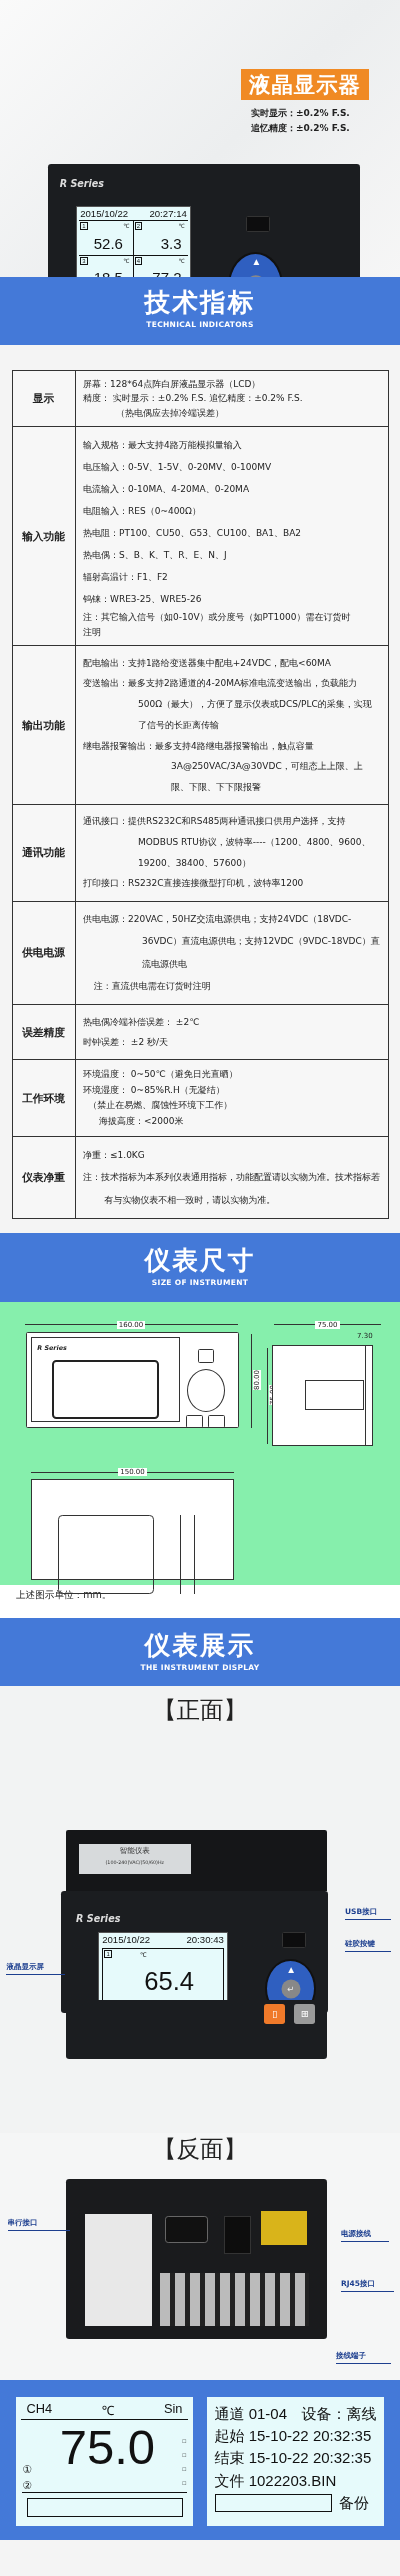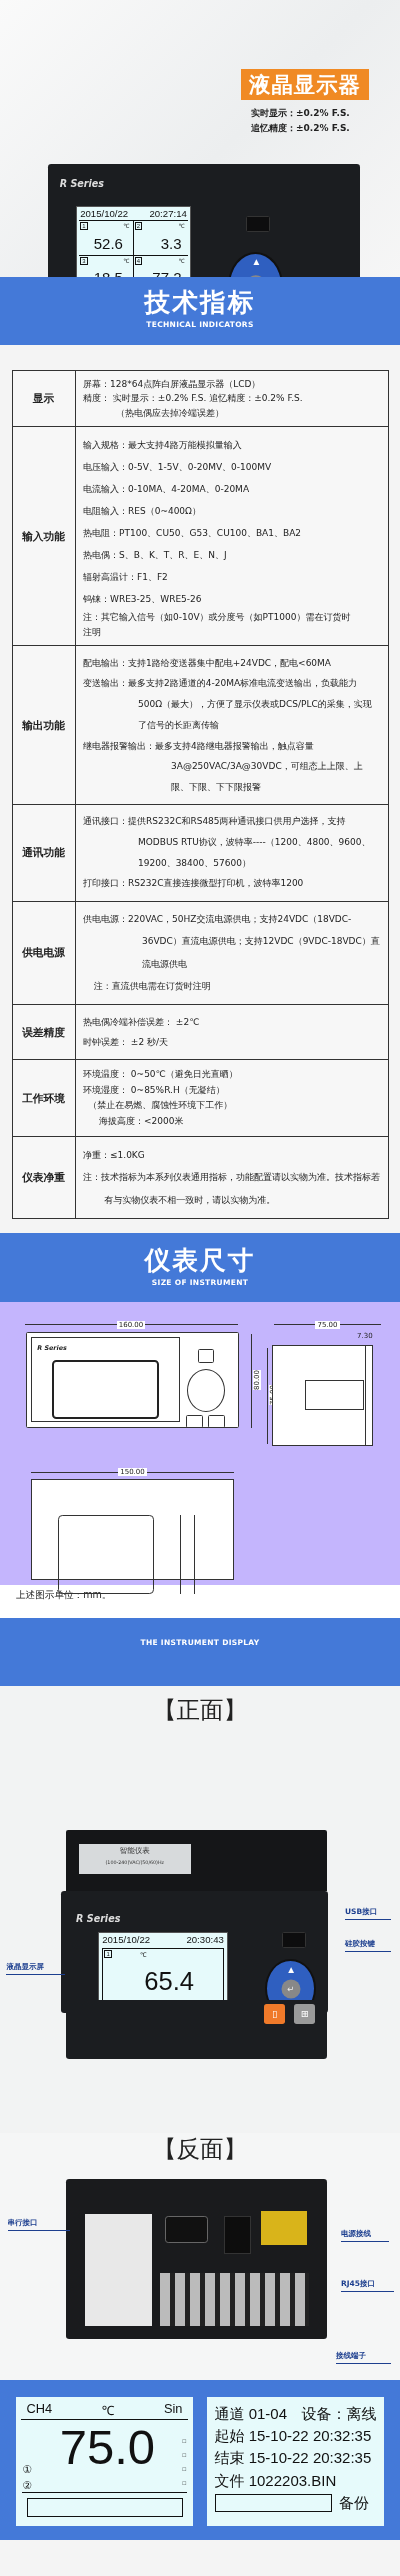--- a/index.html
+++ b/index.html
@@ -15,21 +15,21 @@
 .sqbtn{position:absolute;width:21.3px;height:20px;border-radius:2.7px;color:#fff;text-align:center;line-height:20px;font-size:9.6px}
 .band{background:#4479d8;color:#fff;text-align:center}
 .band h2{font-size:25.6px;font-weight:bold;letter-spacing:2.1px;line-height:1}
 .band .sub{font-size:7.5px;font-weight:bold;margin-top:4.3px;letter-spacing:0.3px}
 table.spec{width:377px;margin:24px auto 14px;border-collapse:collapse;background:#f7f7f7}
 table.spec td{border:0.8px solid #333;vertical-align:middle;font-size:9px;line-height:1.6}
 table.spec td.k{width:63px;text-align:center;font-weight:bold;font-size:10.7px}
 table.spec td.v{padding:6.4px 7.5px}
 table.spec .line{display:block}
 table.spec .note{color:#222}
-.dims{position:relative;height:224px;background:#c4b5fd}
+.dims{position:relative;height:224px;background:#86efac}
 .draw{position:absolute;border:1.1px solid #333;background:#fff}
 .unit{padding:4.3px 16px 16px;font-size:9.6px;background:#fff}
 .showcase{background:#f2f3f3;position:relative}
 .sectitle{text-align:center;font-size:23.5px;padding-top:8px;height:64px;font-weight:normal}
 .callout{position:absolute;color:#1d3f8f;font-weight:bold;font-size:7.5px;border-bottom:0.5px solid #1d3f8f;padding-bottom:2px}
 .screens{background:#4479d8;padding:17px 16px 14px;display:grid;grid-template-columns:177px 177px;gap:0 14px}
 .scr{background:#e6fafb;height:129px;position:relative;font-family:"Liberation Sans",sans-serif;color:#111;overflow:hidden}
 </style>
 </head>
 <body>
@@ -191,20 +191,21 @@
 
   <div style="position:absolute;left:31px;top:170px;width:203px;text-align:center;font-size:7px;border-top:0.5px solid #333"><span style="background:#fff;position:relative;top:-4.8px;padding:0 2.1px">150.00</span></div>
   <div class="draw" style="left:31px;top:177px;width:203px;height:101px">
     <div style="position:absolute;left:25.6px;top:35px;width:96px;height:79px;border:0.8px solid #333;border-radius:4.3px"></div>
     <div style="position:absolute;left:138px;top:35px;width:32px;height:79px;background:repeating-linear-gradient(90deg,transparent 0 9.6px,#333 9.6px 10.7px,transparent 10.7px 14px)"></div>
   </div>
 </section>
 <div class="unit">上述图示单位：mm。</div>
 
 <section class="band" style="height:68px;padding-top:15px">
+  <h2>仪表展示</h2>
   <div class="sub">THE INSTRUMENT DISPLAY</div>
 </section>
 <section class="showcase" style="height:447px">
   <div class="sectitle">【正面】</div>
 
   <div class="device" style="left:66px;top:144px;width:261px;height:61px;background:#151618;border-radius:2.1px 2.1px 0 0">
     <div style="position:absolute;left:12.8px;top:14px;width:112px;height:30px;background:#d7dadc;font-size:7.5px;text-align:center;color:#333;padding-top:2.1px">
       <div>智能仪表</div>
       <div style="font-size:4.8px;margin-top:3.2px">(100-240)VAC/(50/60)Hz</div>
     </div>

